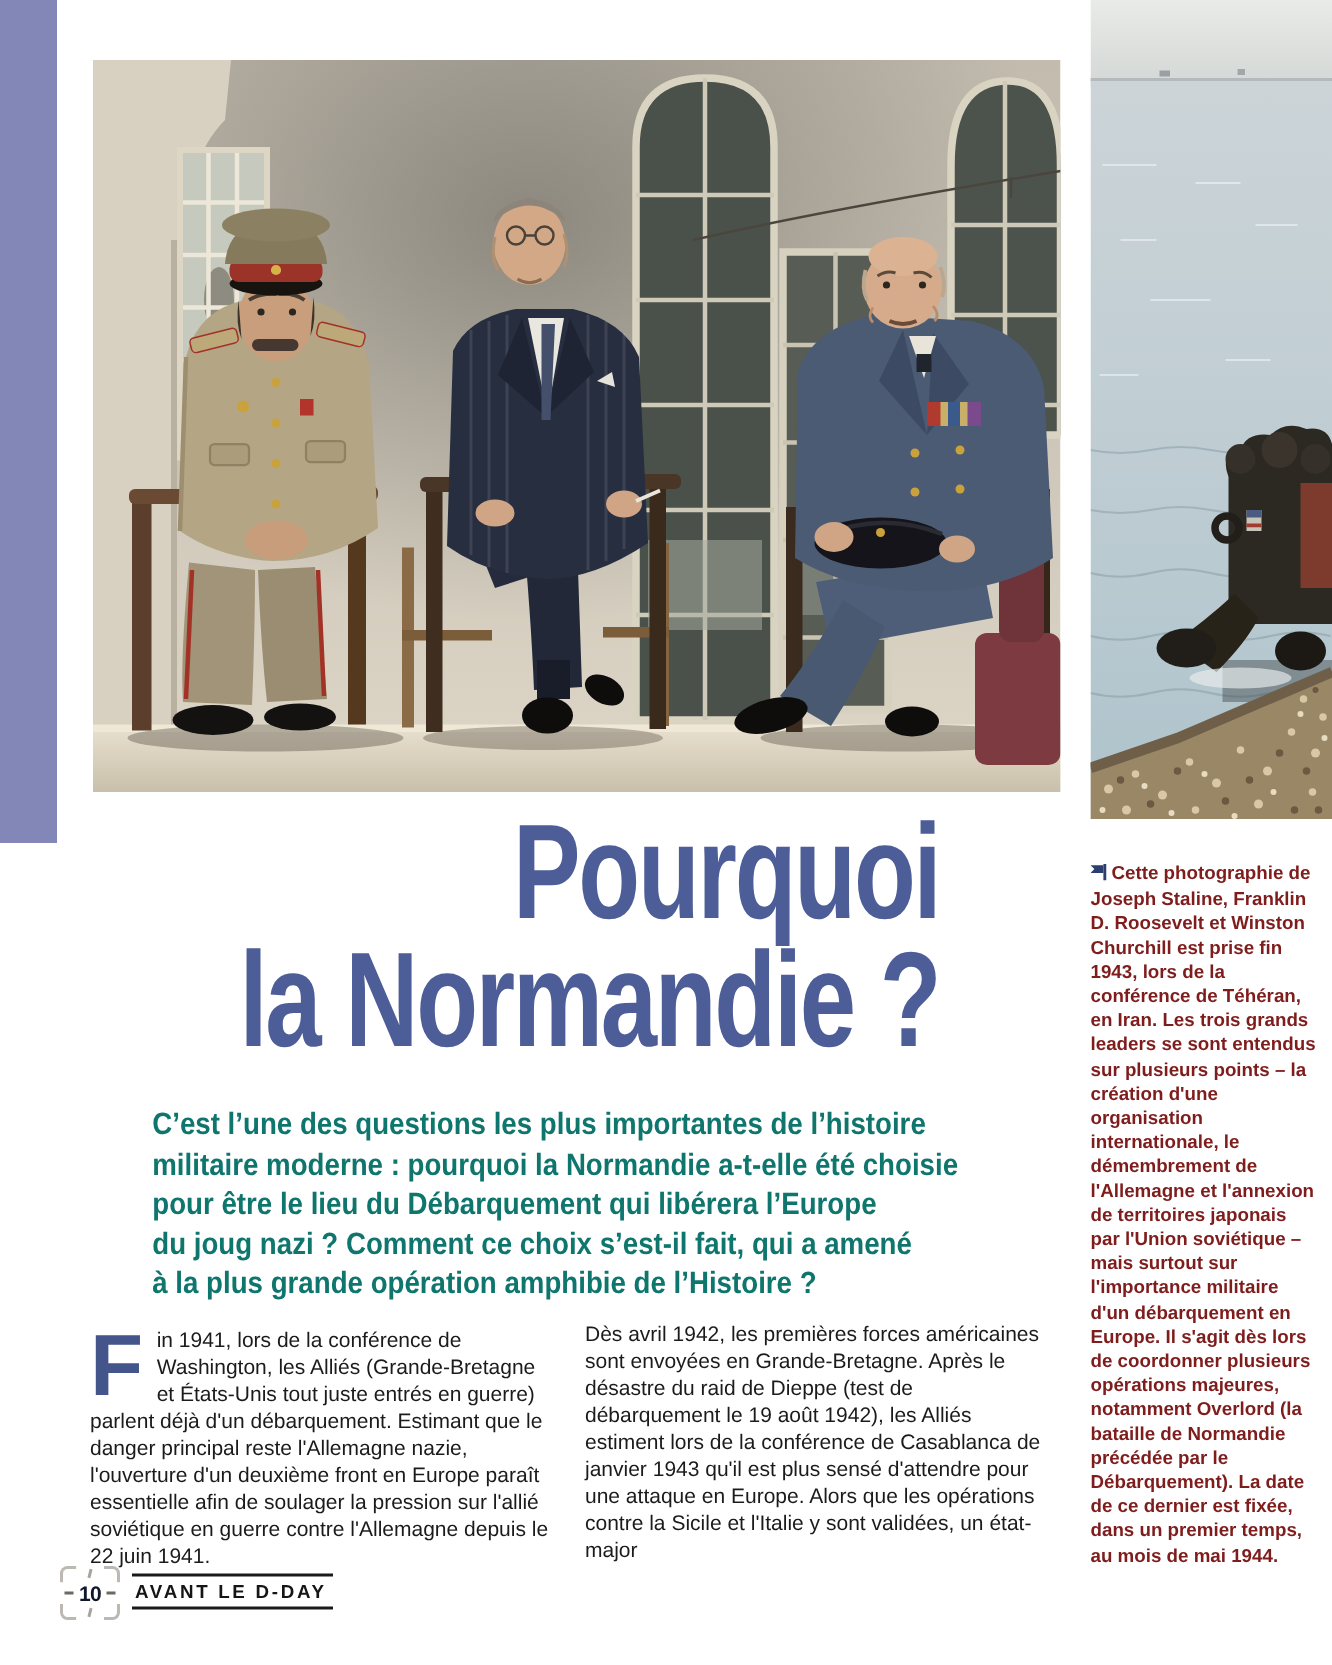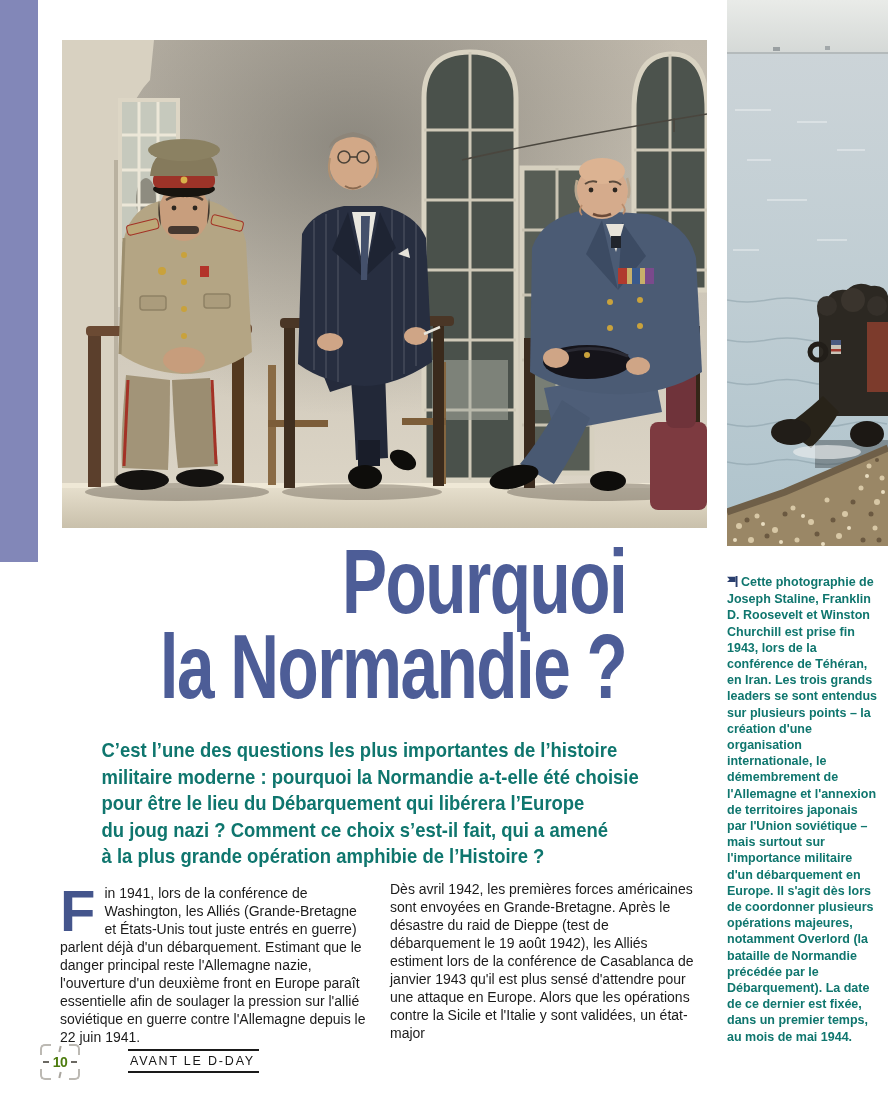--- a/index.html
+++ b/index.html
@@ -25,38 +25,38 @@
     transform:scaleX(0.9);transform-origin:50% 50%;white-space:nowrap;}
 
   .col-left{position:absolute;left:60px;top:884px;width:306px;}
   .col-right{position:absolute;left:390px;top:880px;width:305px;}
   .body-text{font-size:14px;line-height:18px;color:#1b1b1b;margin:0;}
   .dropcap{float:left;font-size:58px;line-height:47px;font-weight:700;color:#44558c;
     margin:3px 9px 0 0;}
   .sub-heading{font-size:18.5px;font-weight:700;color:#1c3a6e;margin:0 0 5px 0;letter-spacing:-0.2px;}
 
   .caption{position:absolute;left:727px;top:574px;width:153px;
-    font-size:12.5px;line-height:16.2px;font-weight:700;color:#0f766e;}
+    font-size:12.5px;line-height:16.2px;font-weight:700;color:#7f1d1d;}
   .flag-icon{display:inline-block;vertical-align:-1px;margin-right:3px;}
 
   .page-badge{position:absolute;left:40px;top:1044px;width:40px;height:36px;}
   .page-badge .corner{position:absolute;width:9px;height:9px;border:0 solid #bcb9b3;}
   .page-badge .c-tl{left:0;top:0;border-left-width:2px;border-top-width:2px;border-top-left-radius:5px;}
   .page-badge .c-tr{right:0;top:0;border-right-width:2px;border-top-width:2px;border-top-right-radius:5px;}
   .page-badge .c-bl{left:0;bottom:0;border-left-width:2px;border-bottom-width:2px;border-bottom-left-radius:5px;}
   .page-badge .c-br{right:0;bottom:0;border-right-width:2px;border-bottom-width:2px;border-bottom-right-radius:5px;}
   .page-badge .dash-h{position:absolute;top:17px;width:6px;height:2px;background:#6b6963;}
   .page-badge .d-left{left:3px;} .page-badge .d-right{right:3px;}
   .page-badge .tick{position:absolute;left:19px;width:0;height:6px;border-left:2px dashed #a9a59e;}
   .page-badge .t-top{top:2px;transform:rotate(14deg);} .page-badge .t-bot{bottom:2px;transform:rotate(14deg);}
   .page-number{position:absolute;left:0;right:0;top:10px;text-align:center;
-    font-size:14px;font-weight:700;color:#4d7c0f;letter-spacing:-0.5px;}
+    font-size:14px;font-weight:700;color:#0f172a;letter-spacing:-0.5px;}
   .section-label{position:absolute;left:88px;top:1049px;
-    font-size:12.5px;font-weight:400;letter-spacing:1.8px;color:#151515;
-    border-top:2px solid #1a1a1a;border-bottom:2px solid #1a1a1a;padding:3px 4px 3px 2px;margin-left:40px;}
+    font-size:12.5px;font-weight:700;letter-spacing:1.8px;color:#151515;
+    border-top:2px solid #1a1a1a;border-bottom:2px solid #1a1a1a;padding:3px 4px 3px 2px;}
 </style>
 </head>
 <body>
 
 <div class="accent-bar"></div>
 
 <div class="main-photo">
 <svg viewBox="0 0 645 488">
   <defs>
     <linearGradient id="wall" x1="0" y1="0" x2="0" y2="1">

